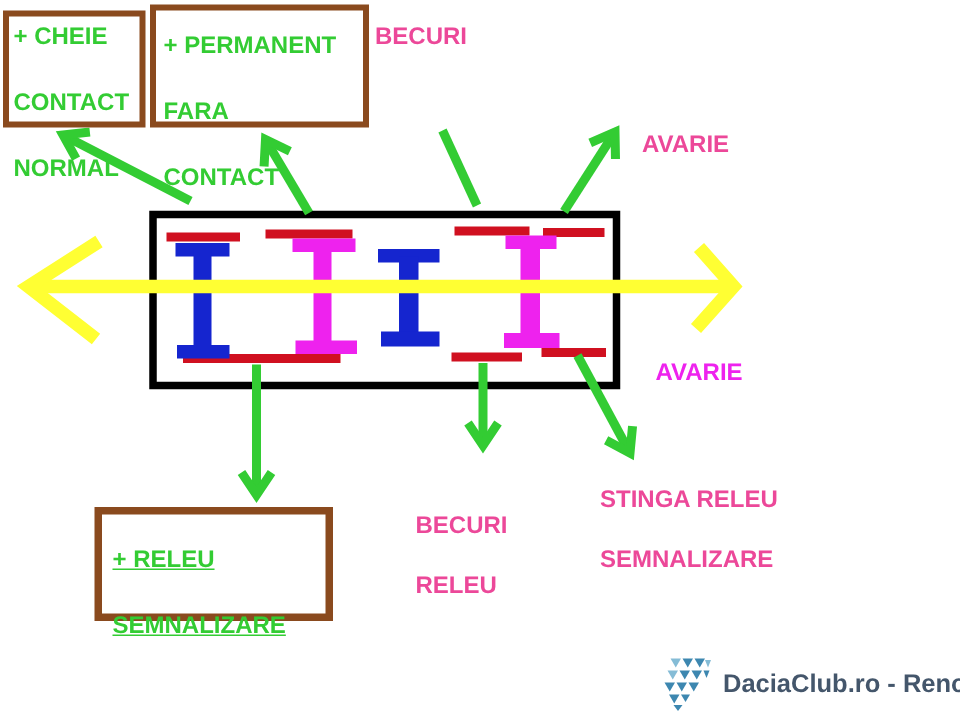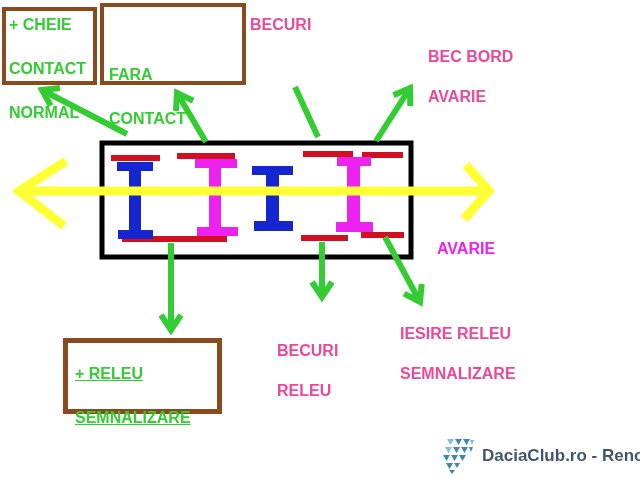--- a/index.html
+++ b/index.html
@@ -91,37 +91,37 @@
       <line x1="24" y1="191" x2="486" y2="191"></line>
       <polyline points="66,161 19,191 64,226"></polyline>
       <polyline points="466,165 489,191 464,219"></polyline>
     </g>
   </svg>
 
   <div class="brownbox box-prin"><span>+ CHEIE</span><br>
 <span>CONTACT</span><br>
 <span>NORMAL</span></div>
 
-  <div class="brownbox box-permanent"><br>
+  <div class="brownbox box-permanent"><span>+ PERMANENT</span><br>
 <span>FARA</span><br>
 <span>CONTACT</span></div>
 
   <div class="brownbox box-releu"><span>+ RELEU</span><br>
 <span>SEMNALIZARE</span></div>
 
   <div class="gtext lbl-becuri-dreapta"><span>BECURI</span><br>
 </div>
 
-  <div class="gtext lbl-bec-bord"><span>BEC BORD</span><br>
+  <div class="gtext lbl-bec-bord"><br>
 <span>AVARIE</span></div>
 
   <div class="gtext lbl-becuri-stinga"><span>BECURI</span><br>
 <span>RELEU</span></div>
 
-  <div class="gtext lbl-iesire"><span>IESIRE RELEU</span><br>
+  <div class="gtext lbl-iesire"><span>STINGA RELEU</span><br>
 <span>SEMNALIZARE</span></div>
 
   <div class="lbl-avarie">AVARIE</div>
 
   <div class="logo">
     <svg width="38" height="36" viewBox="0 0 38 36">
       <g fill="#3d87b0">
         <polygon points="10,1 17,1 13.5,7" fill="#85bcd6"></polygon>
         <polygon points="18,1 25,1 21.5,7"></polygon>
         <polygon points="26,1 33,1 29.5,7"></polygon>

